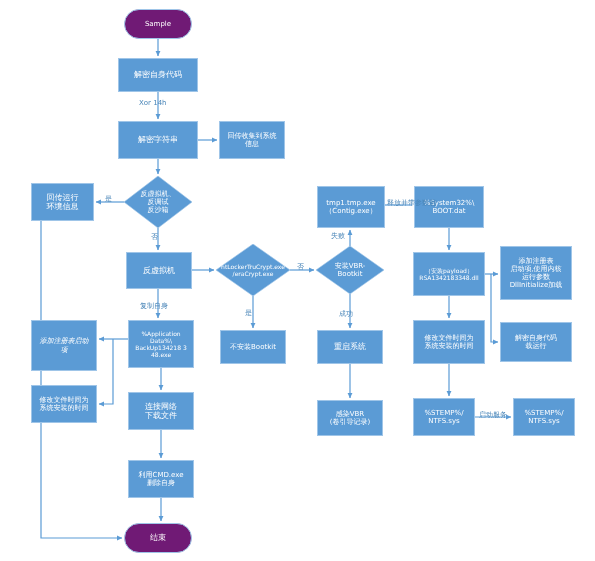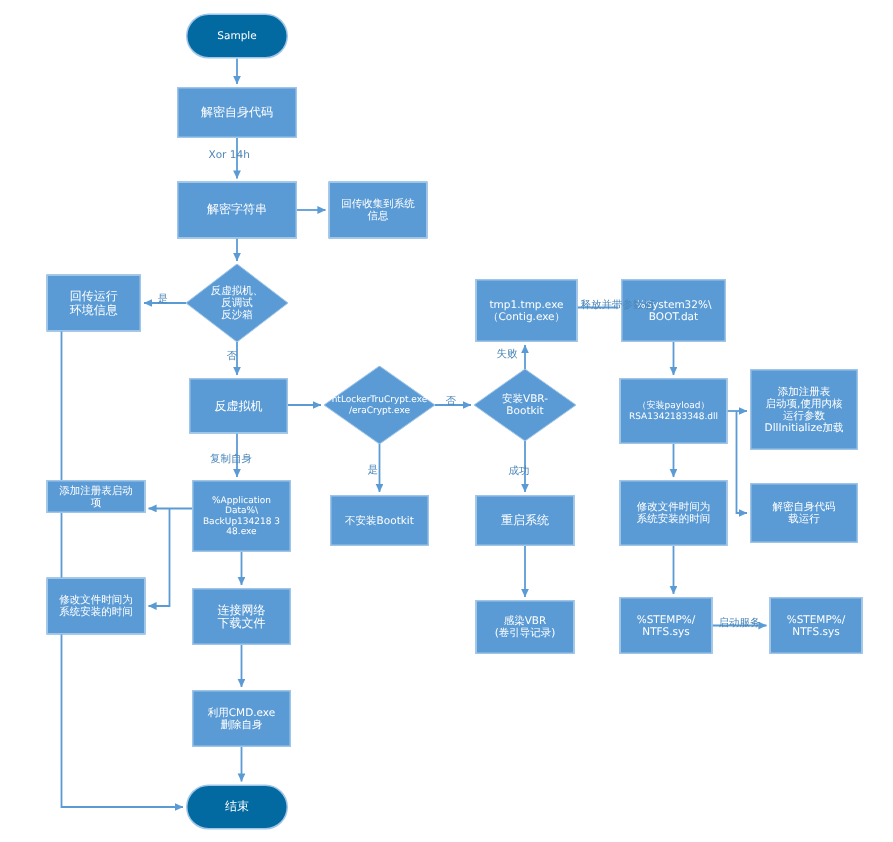--- a/index.html
+++ b/index.html
@@ -42,21 +42,21 @@
     width: 100%;
     padding: 0 2px;
     box-sizing: border-box;
     white-space: pre-line;
   }
   .n-rect {
     background: #5b9bd5;
     border: 1px solid #9fc5e8;
   }
   .n-term {
-    background: #0369a1;
+    background: #701a75;
     border: 1px solid #9fc5e8;
     border-radius: 22px;
   }
   .n-diamond {
     background: transparent;
     border: none;
   }
   .n-diamond .dia-shape {
     position: absolute;
     left: 0; top: 0;
@@ -229,21 +229,21 @@
       <div class="node n-rect" style="left: 513px; top: 398px; width: 62px; height: 38px; font-size: 7px;">
         <span class="txt">%STEMP%/
 NTFS.sys</span>
       </div>
       <div class="node n-rect" style="left: 128px; top: 320px; width: 66px; height: 48px; font-size: 6px;">
         <span class="txt">%Application
 Data%\
 BackUp134218 3
 48.exe</span>
       </div>
-      <div class="node n-rect" style="left: 31px; top: 320px; width: 66px; height: 22px; font-size: 7px;">
+      <div class="node n-rect" style="left: 31px; top: 320px; width: 66px; height: 51px; font-size: 7px; font-style: italic;">
         <span class="txt">添加注册表启动
 项</span>
       </div>
       <div class="node n-rect" style="left: 31px; top: 385px; width: 66px; height: 38px; font-size: 7px;">
         <span class="txt">修改文件时间为
 系统安装的时间</span>
       </div>
       <div class="node n-rect" style="left: 128px; top: 392px; width: 66px; height: 38px; font-size: 8px;">
         <span class="txt">连接网络
 下载文件</span>

